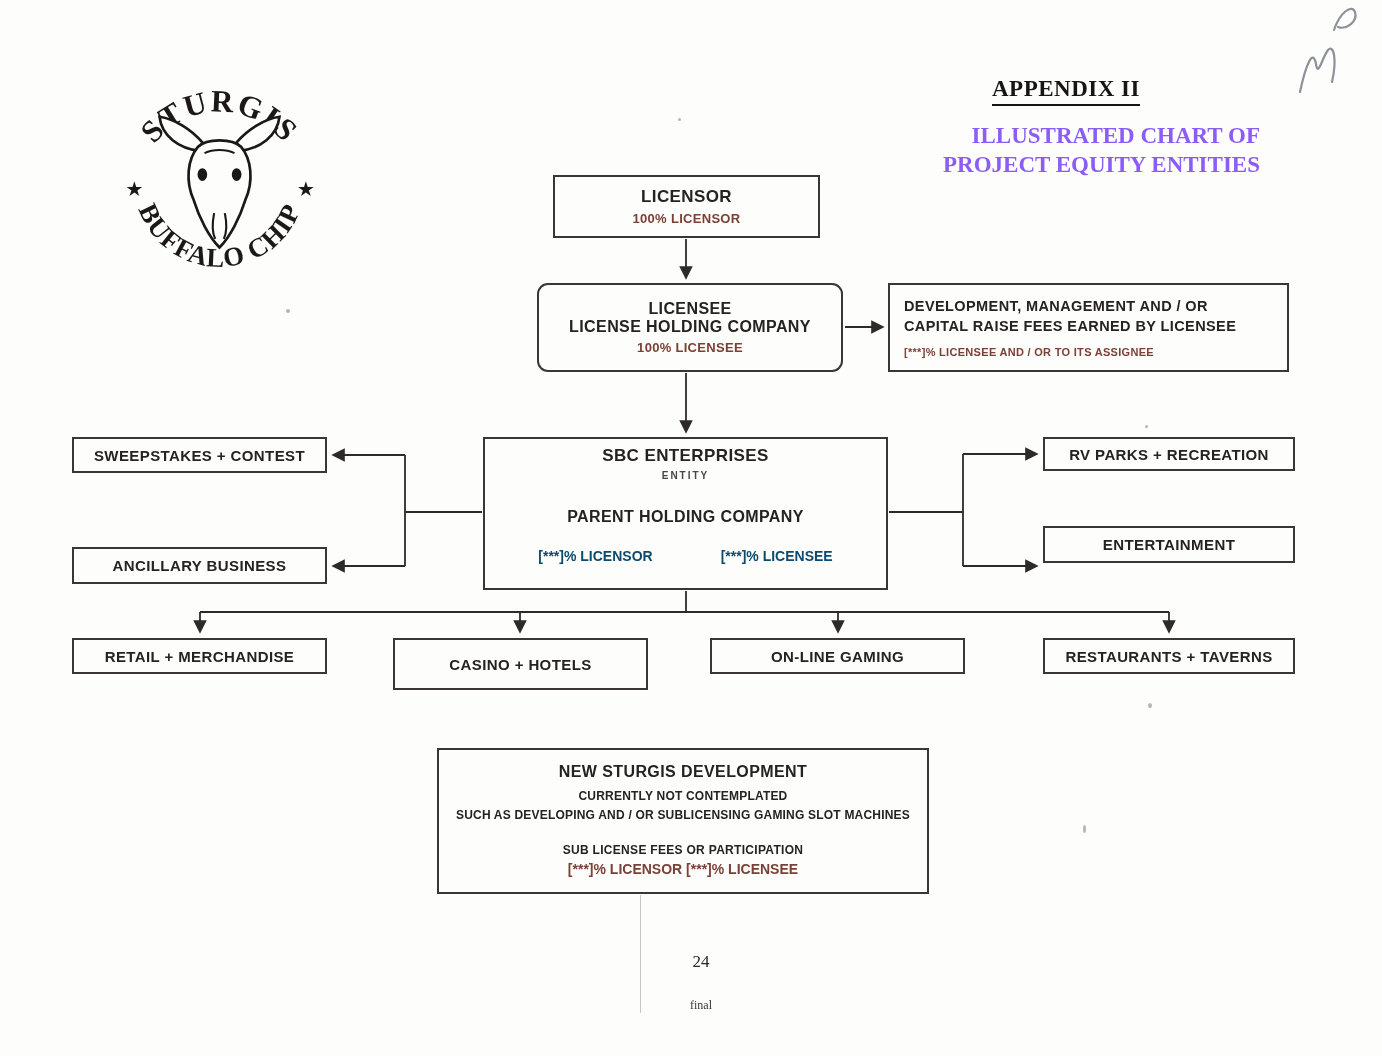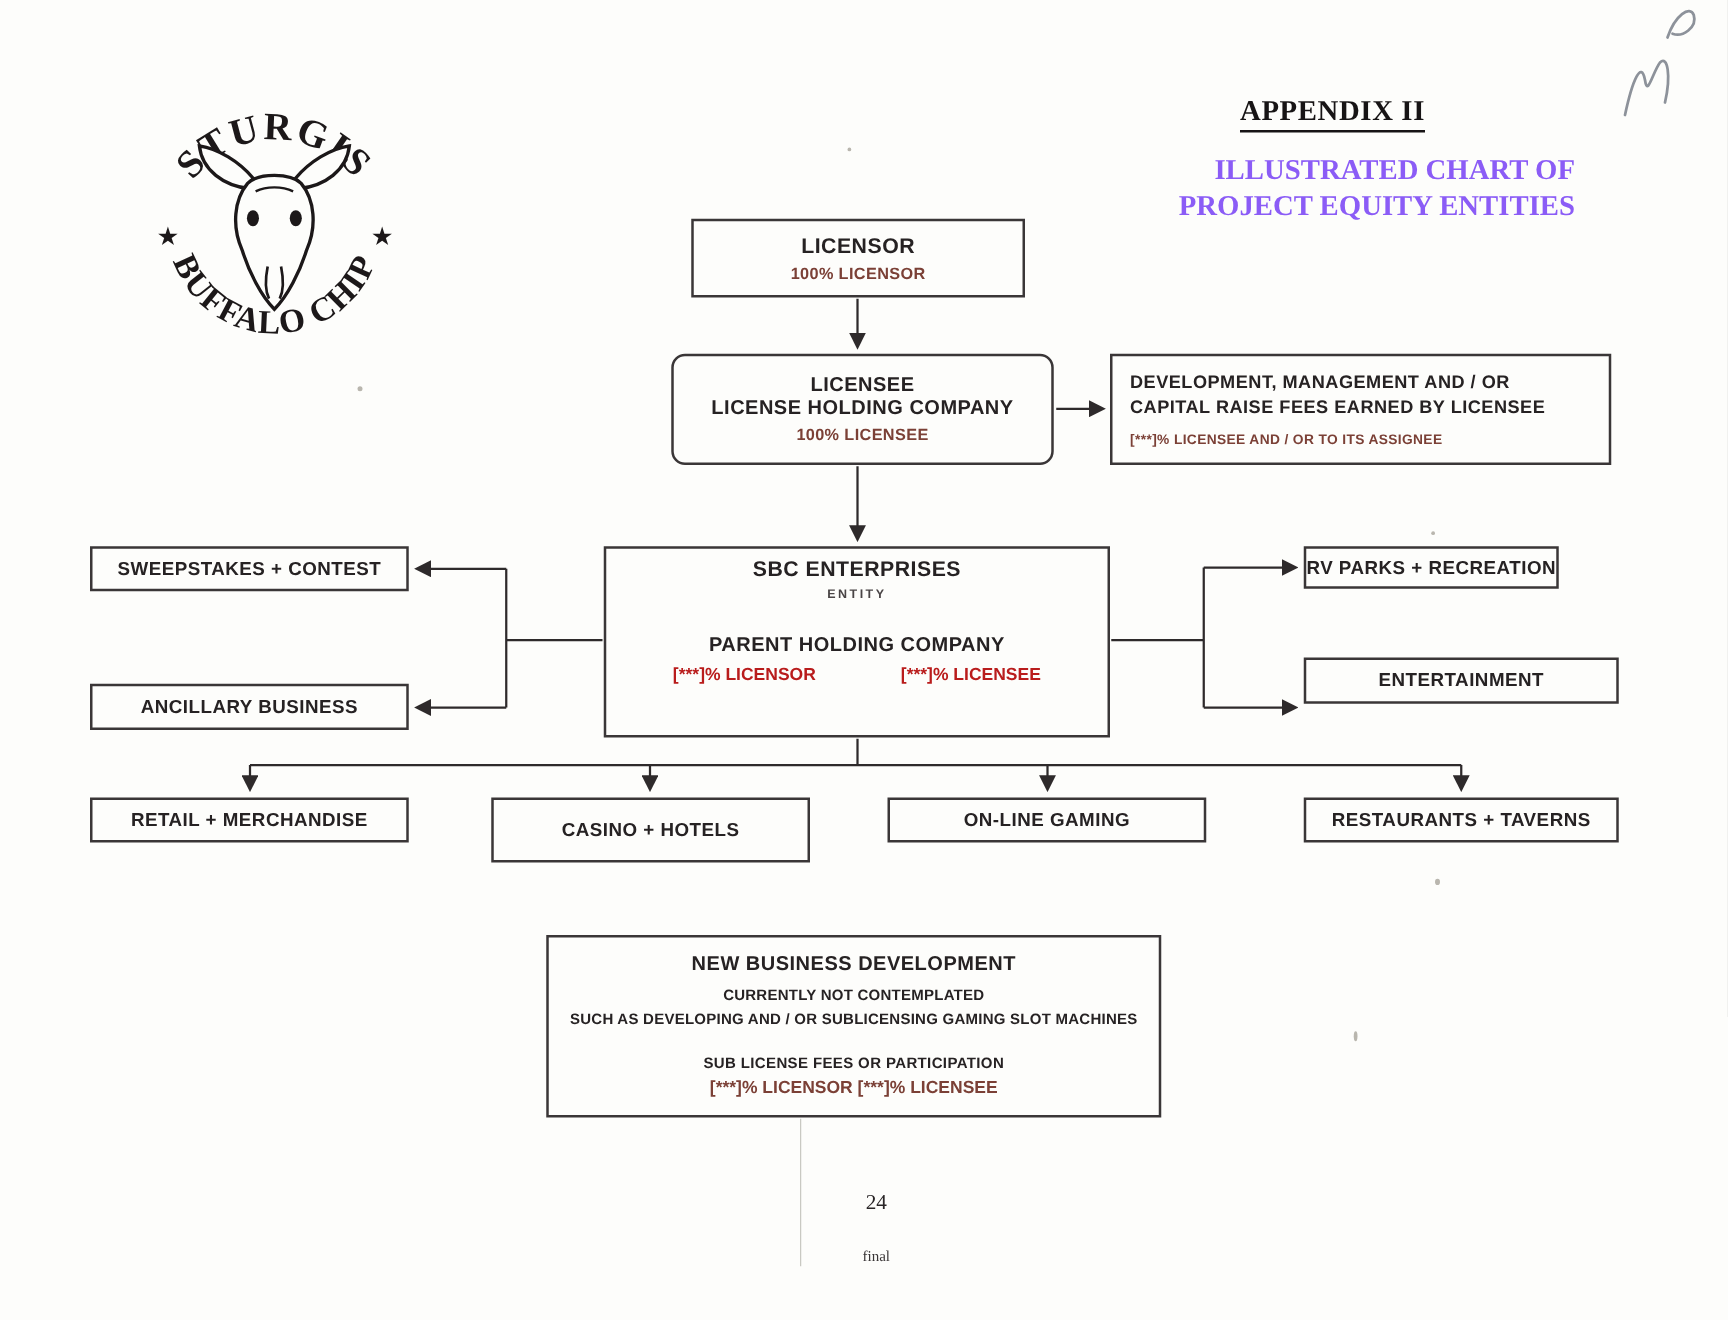--- a/index.html
+++ b/index.html
@@ -34,24 +34,24 @@
   .licensor-box{left:553px;top:175px;width:267px;height:63px;}
   .licensor-box .ttl{font-size:17px;}
   .licensee-box{left:537px;top:283px;width:306px;height:89px;border-radius:11px;}
   .fees-box{left:888px;top:283px;width:401px;height:89px;align-items:flex-start;text-align:left;padding:10px 14px;}
   .fees-box .ttl{font-size:14.5px;line-height:1.35;}
   .fees-box .sub{margin-top:9px;font-size:11px;}
   .sbc-box{left:483px;top:437px;width:405px;height:153px;justify-content:flex-start;padding-top:7px;}
   .sbc-box .ttl{font-size:17px;}
   .entity-lbl{font-size:10px;letter-spacing:2px;color:#4a4546;margin-top:4px;font-weight:bold;}
   .phc{font-weight:bold;font-size:16px;margin-top:27px;letter-spacing:.4px;}
-  .shares{display:flex;gap:68px;margin-top:5px;font-size:14px;font-weight:bold;color:#b91c1c;}
+  .shares{display:flex;gap:68px;margin-top:22px;font-size:14px;font-weight:bold;color:#0c4a6e;}
   .sweepstakes-box{left:72px;top:437px;width:255px;height:36px;}
   .ancillary-box{left:72px;top:547px;width:255px;height:37px;}
-  .rvparks-box{left:1043px;top:437px;width:204px;height:34px;}
+  .rvparks-box{left:1043px;top:437px;width:252px;height:34px;}
   .entertainment-box{left:1043px;top:526px;width:252px;height:37px;}
   .retail-box{left:72px;top:638px;width:255px;height:36px;}
   .casino-box{left:393px;top:638px;width:255px;height:52px;}
   .online-box{left:710px;top:638px;width:255px;height:36px;}
   .restaurants-box{left:1043px;top:638px;width:252px;height:36px;}
   .newbiz-box{left:437px;top:748px;width:492px;height:146px;justify-content:flex-start;padding:13px 10px 0;}
   .newbiz-box .ttl{font-size:16px;}
   .nb-small{font-size:12px;font-weight:bold;margin-top:8px;letter-spacing:.2px;}
   .nb-fees{font-size:12px;font-weight:bold;margin-top:21px;letter-spacing:.3px;}
   .nb-shares{font-size:14px;font-weight:bold;color:#7b4036;margin-top:4px;}
@@ -154,21 +154,21 @@
     <div class="leaf">CASINO + HOTELS</div>
   </div>
   <div class="node online-box">
     <div class="leaf">ON-LINE GAMING</div>
   </div>
   <div class="node restaurants-box">
     <div class="leaf">RESTAURANTS + TAVERNS</div>
   </div>
 
   <div class="node newbiz-box">
-    <div class="ttl">NEW BUSINESS DEVELOPMENT</div>
+    <div class="ttl">NEW STURGIS DEVELOPMENT</div>
     <div class="nb-small">CURRENTLY NOT CONTEMPLATED</div>
     <div class="nb-small" style="margin-top:5px">SUCH AS DEVELOPING AND / OR SUBLICENSING GAMING SLOT MACHINES</div>
     <div class="nb-fees">SUB LICENSE FEES OR PARTICIPATION</div>
     <div class="nb-shares">[***]% LICENSOR [***]% LICENSEE</div>
   </div>
 
   <svg class="overlay" width="1382" height="1056" viewBox="0 0 1382 1056">
     <defs>
       <marker id="arrow" viewBox="0 0 10 10" refX="8" refY="5" markerWidth="7.5" markerHeight="7.5" orient="auto-start-reverse">
         <path d="M0,0 L10,5 L0,10 z" fill="#2e2a2b"></path>

